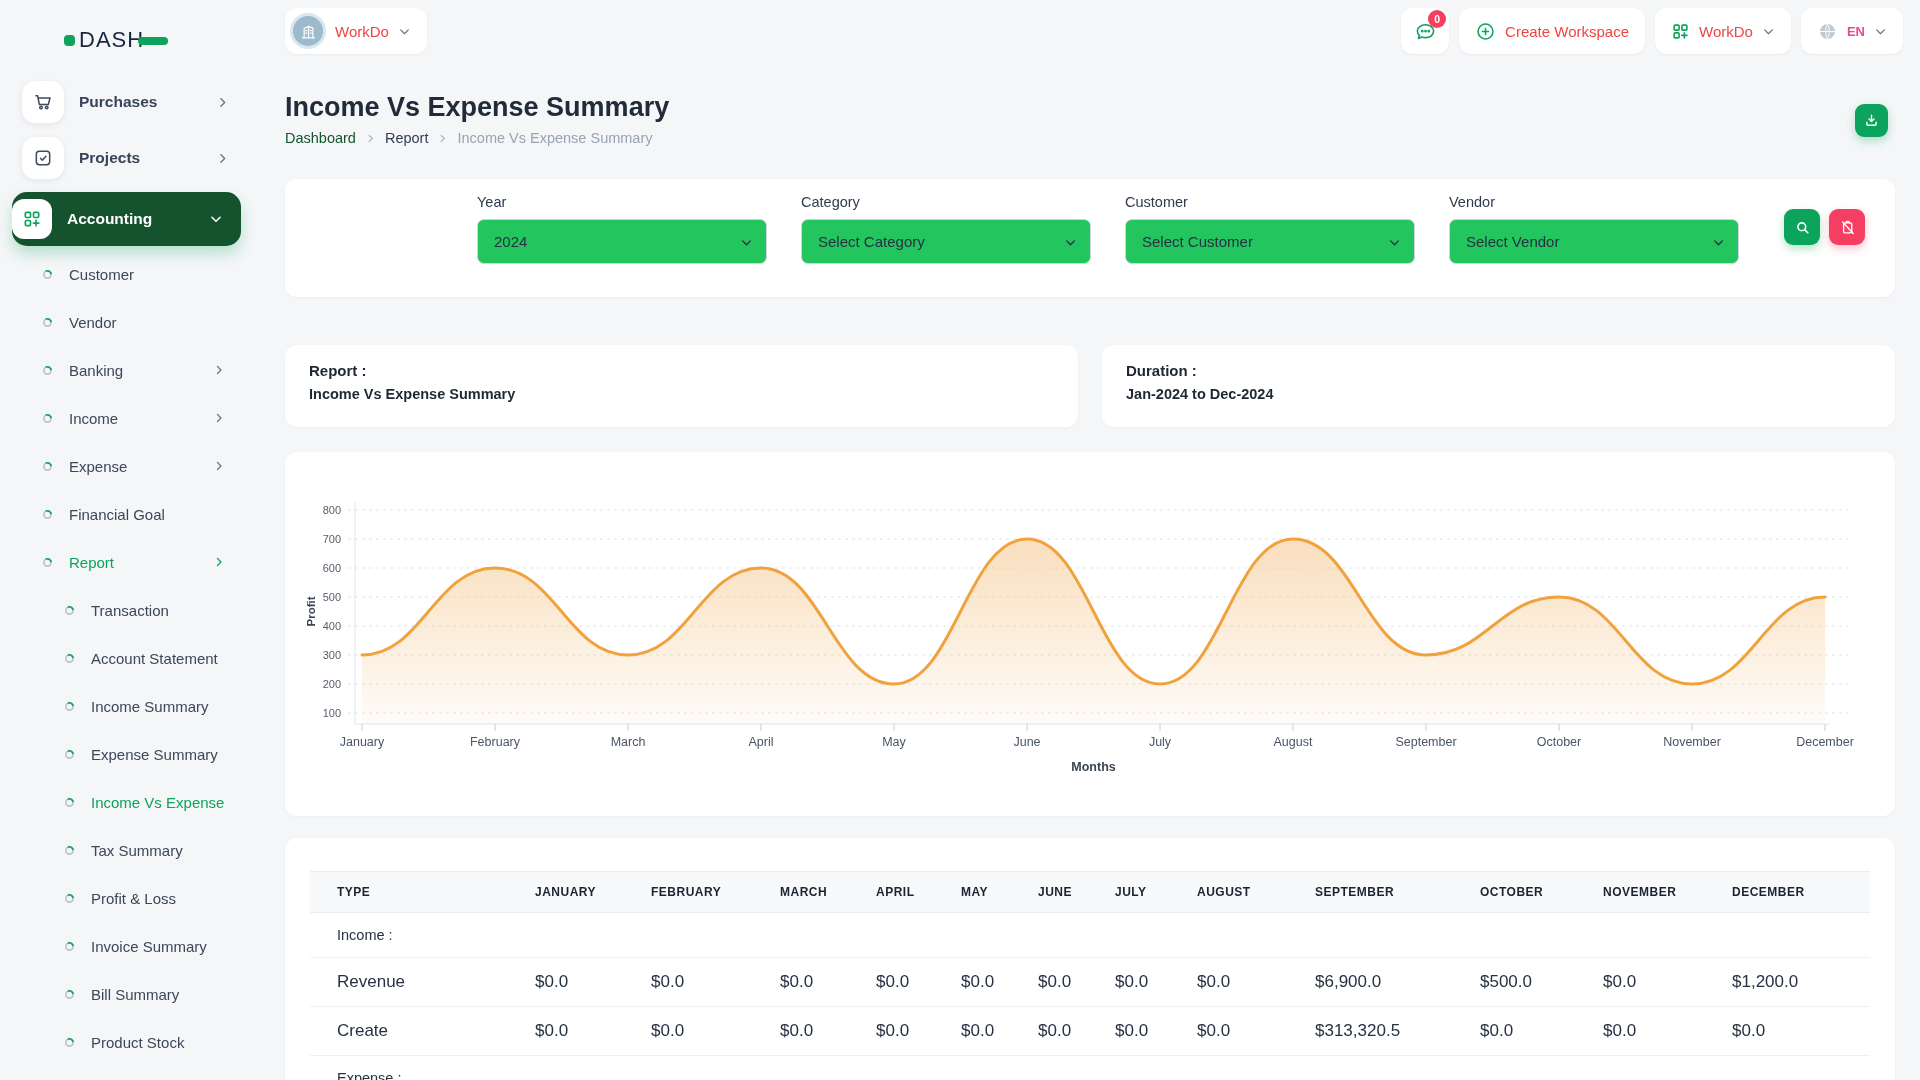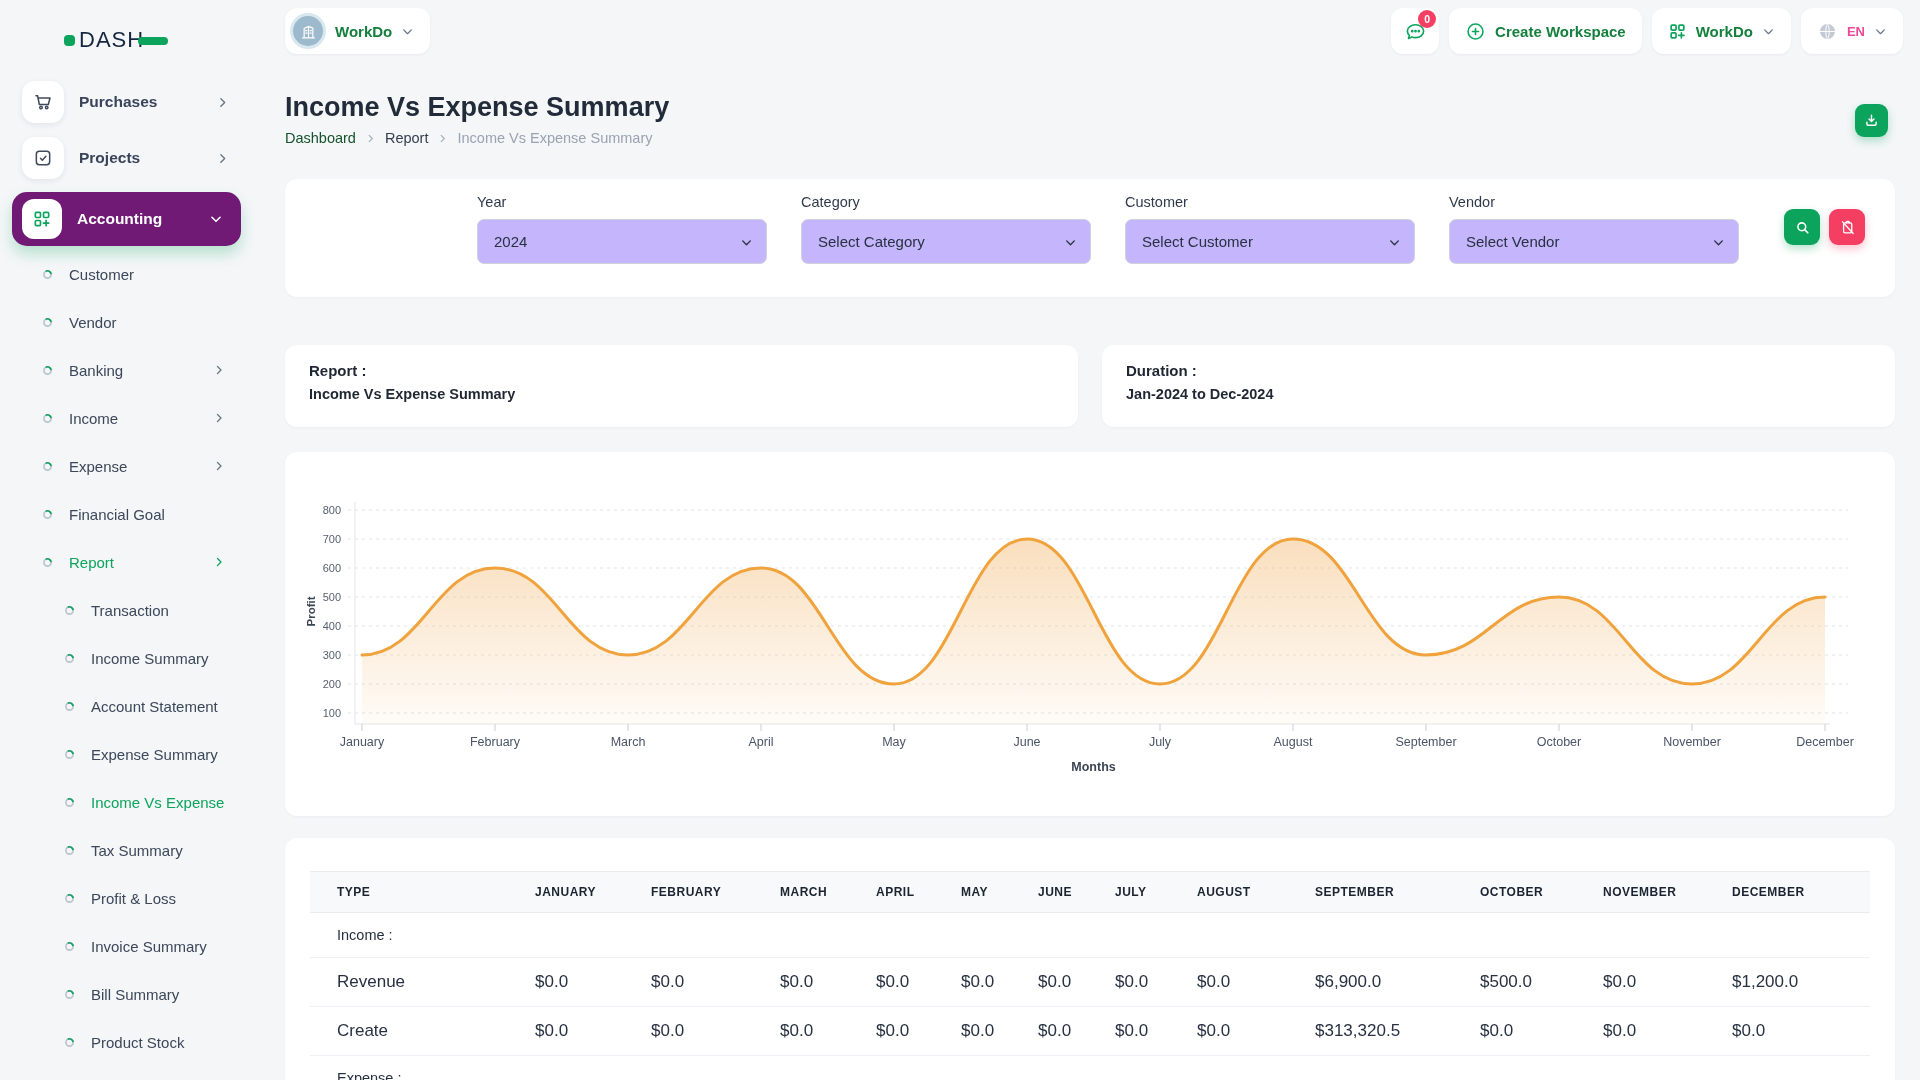--- a/index.html
+++ b/index.html
@@ -14,40 +14,40 @@
   .logo-dot{width:11px;height:11px;border-radius:4px;background:#0ca45c;margin-right:4px}
   .logo-text{font-size:22px;font-weight:400;color:#16263f;letter-spacing:1px}
   .logo-bar{width:30px;height:8px;border-radius:4px;background:#0ca45c;margin-left:-6px;margin-top:2px}
   .nav{margin-top:12px}
   .nav-top{display:flex;align-items:center;height:56px;padding-left:22px;cursor:pointer}
   .icon-box{width:42px;height:42px;border-radius:13px;background:#fff;display:flex;align-items:center;
     justify-content:center;box-shadow:0 2px 6px rgba(20,35,60,.08)}
   .nav-top-label{margin-left:15px;font-size:15.5px;font-weight:600;color:#39445a}
   .chev{margin-left:auto;margin-right:26px;color:#6b7686;display:flex}
   .nav-accounting{display:flex;align-items:center;height:54px;margin:6px 14px 4px 12px;
-    background:#701a75;border-radius:15px;padding-left:10px;cursor:pointer;
+    background:#14532d;border-radius:15px;cursor:pointer;
     box-shadow:0 8px 14px rgba(12,164,92,.25)}
   .nav-accounting .icon-box{width:40px;height:40px;border-radius:12px;box-shadow:none}
   .nav-accounting .nav-top-label{color:#fff}
   .nav-accounting .chev{color:#fff;margin-right:18px}
   .nav-sub{display:flex;align-items:center;height:48px;padding-left:42px;cursor:pointer}
   .nav-sub.nested{padding-left:64px}
   .nav-sub-label{margin-left:16px;font-size:15px;color:#3c4759}
   .nav-sub.active .nav-sub-label{color:#0ca45c}
   .nav-sub .chev{margin-right:30px}
   .nav-sub.active .chev{color:#0ca45c}
 
   
   .topbar{position:absolute;left:285px;right:17px;top:7px;height:48px;display:flex;align-items:center}
   .hpill{display:flex;align-items:center;background:#fff;border-radius:12px;height:46px;
     padding:0 16px;gap:9px;box-shadow:0 1px 3px rgba(16,24,40,.05);cursor:pointer}
   .ws-pill{padding:0 16px 0 5px}
   .avatar{width:36px;height:36px;border-radius:50%;background:#9db9cc;border:3px solid #d8e7f0;
     display:flex;align-items:center;justify-content:center}
-  .hlabel{font-size:15px;font-weight:700;color:#15803d}
+  .hlabel{font-size:15px;font-weight:400;color:#ef4444}
   .tb-right{margin-left:auto;display:flex;gap:10px}
   .chat-btn{position:relative;width:48px;height:46px;border-radius:12px;background:#fff;
     display:flex;align-items:center;justify-content:center;box-shadow:0 1px 3px rgba(16,24,40,.05);cursor:pointer}
   .badge{position:absolute;top:2px;right:3px;min-width:18px;height:18px;border-radius:9px;background:#f43f63;
     color:#fff;font-size:10.5px;font-weight:700;display:flex;align-items:center;justify-content:center;padding:0 5px}
   .lang-label{font-size:13px;font-weight:700;color:#ec4899}
 
   
   .main{position:absolute;left:285px;top:92px;width:1610px}
   .h1{font-size:27px;font-weight:700;color:#222b3a}
@@ -59,21 +59,21 @@
   .dl-btn{position:absolute;top:12px;right:7px;width:33px;height:33px;border-radius:9px;background:#0ca45c;
     border:none;display:flex;align-items:center;justify-content:center;cursor:pointer;
     box-shadow:0 4px 8px rgba(12,164,92,.3)}
 
   .card{background:#fff;border-radius:12px;box-shadow:0 1px 3px rgba(16,24,40,.04)}
 
   .filter-card{margin-top:33px;height:118px;display:flex;align-items:center;
     padding:0 30px 18px 192px}
   .fgroup{width:290px;margin-right:34px;position:relative}
   .flabel{font-size:14.5px;color:#2f3b4c;display:block;margin-bottom:9px}
-  .select{height:45px;border:1px solid #ced4dd;border-radius:7px;background:#c4b5fd;display:flex;
+  .select{height:45px;border:1px solid #ced4dd;border-radius:7px;background:#22c55e;display:flex;
     align-items:center;padding:0 38px 0 16px;font-size:15px;color:#273142;cursor:pointer;position:relative}
   .select .sel-chev{position:absolute;right:13px;top:16px;color:#2b3442}
   .fbtns{margin-left:auto;display:flex;gap:9px;align-items:center;margin-bottom:4px}
   .sq-btn{width:36px;height:36px;border:none;border-radius:9px;display:flex;align-items:center;
     justify-content:center;cursor:pointer}
   .sq-btn.green{background:#0ca45c;box-shadow:0 4px 8px rgba(12,164,92,.3)}
   .sq-btn.pink{background:#f43f63;box-shadow:0 4px 8px rgba(244,63,99,.3)}
 
   .summary-row{display:flex;gap:24px;margin-top:48px}
   .sum-card{flex:1;height:82px;padding:17px 24px}
@@ -243,30 +243,30 @@
         </span>
       <span class="nav-sub-label">Transaction</span>
     </div>
     <div class="nav-sub nested">
       <span>
           <svg width="11" height="11" viewBox="0 0 11 11" fill="none">
             <circle cx="5.5" cy="5.5" r="3.6" stroke="#bcc5cf" stroke-width="1.7"></circle>
             <circle cx="5.5" cy="5.5" r="3.6" stroke="#0ca45c" stroke-width="1.7" stroke-dasharray="7 16" transform="rotate(-120 5.5 5.5)"></circle>
           </svg>
         </span>
+      <span class="nav-sub-label">Account Statement</span>
+    </div>
+    <div class="nav-sub nested">
+      <span>
+          <svg width="11" height="11" viewBox="0 0 11 11" fill="none">
+            <circle cx="5.5" cy="5.5" r="3.6" stroke="#bcc5cf" stroke-width="1.7"></circle>
+            <circle cx="5.5" cy="5.5" r="3.6" stroke="#0ca45c" stroke-width="1.7" stroke-dasharray="7 16" transform="rotate(-120 5.5 5.5)"></circle>
+          </svg>
+        </span>
       <span class="nav-sub-label">Income Summary</span>
-    </div>
-    <div class="nav-sub nested">
-      <span>
-          <svg width="11" height="11" viewBox="0 0 11 11" fill="none">
-            <circle cx="5.5" cy="5.5" r="3.6" stroke="#bcc5cf" stroke-width="1.7"></circle>
-            <circle cx="5.5" cy="5.5" r="3.6" stroke="#0ca45c" stroke-width="1.7" stroke-dasharray="7 16" transform="rotate(-120 5.5 5.5)"></circle>
-          </svg>
-        </span>
-      <span class="nav-sub-label">Account Statement</span>
     </div>
     <div class="nav-sub nested">
       <span>
           <svg width="11" height="11" viewBox="0 0 11 11" fill="none">
             <circle cx="5.5" cy="5.5" r="3.6" stroke="#bcc5cf" stroke-width="1.7"></circle>
             <circle cx="5.5" cy="5.5" r="3.6" stroke="#0ca45c" stroke-width="1.7" stroke-dasharray="7 16" transform="rotate(-120 5.5 5.5)"></circle>
           </svg>
         </span>
       <span class="nav-sub-label">Expense Summary</span>
     </div>

